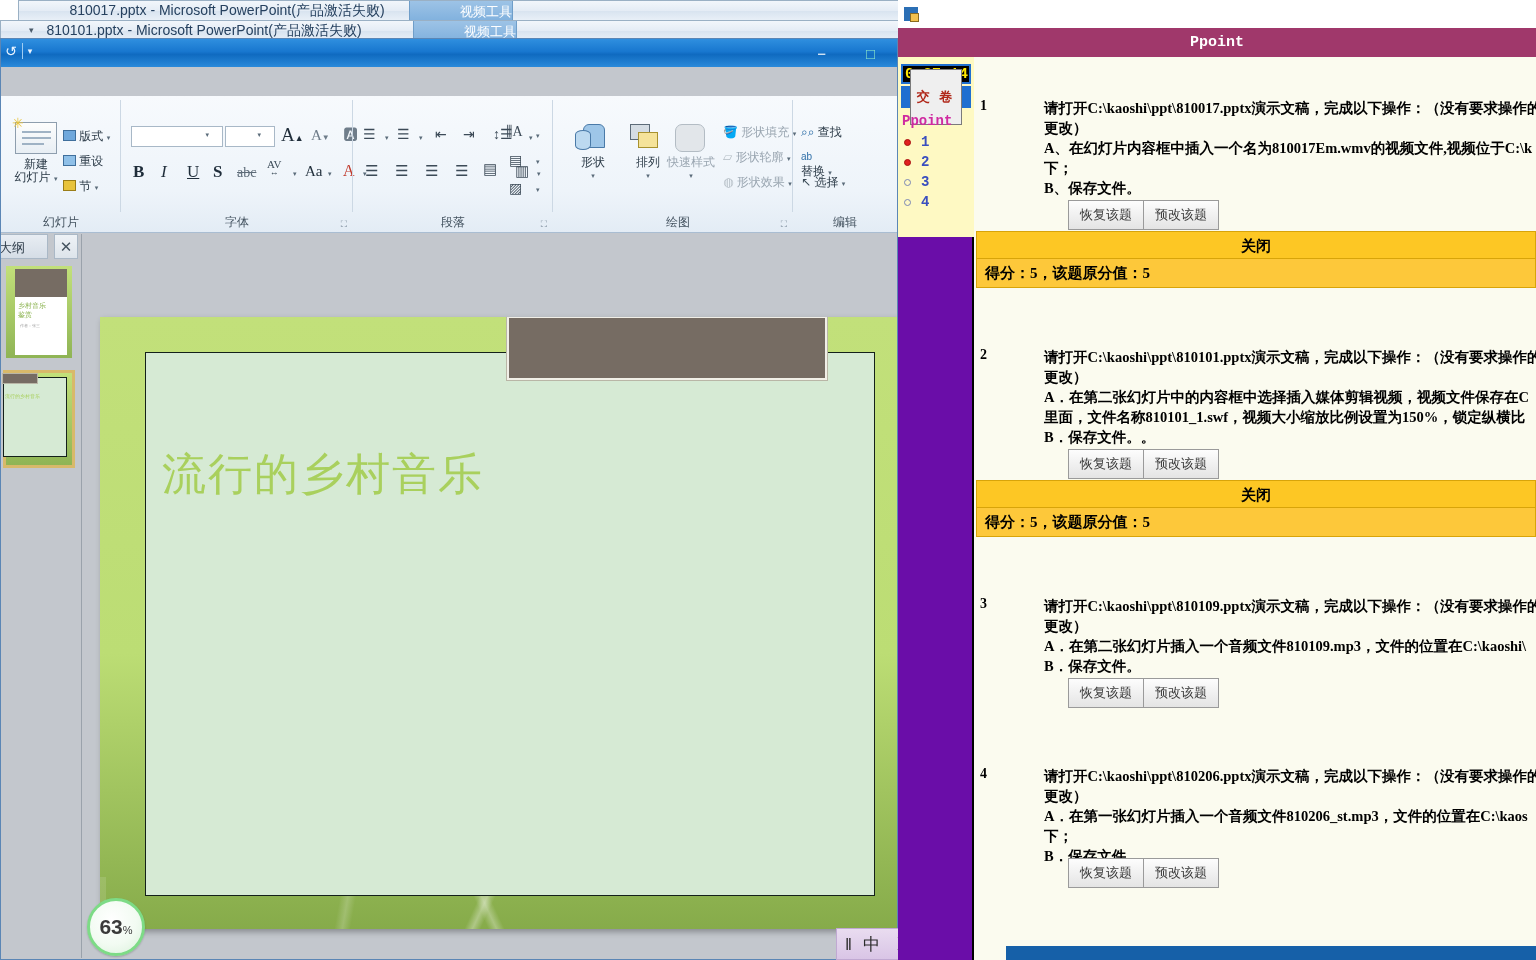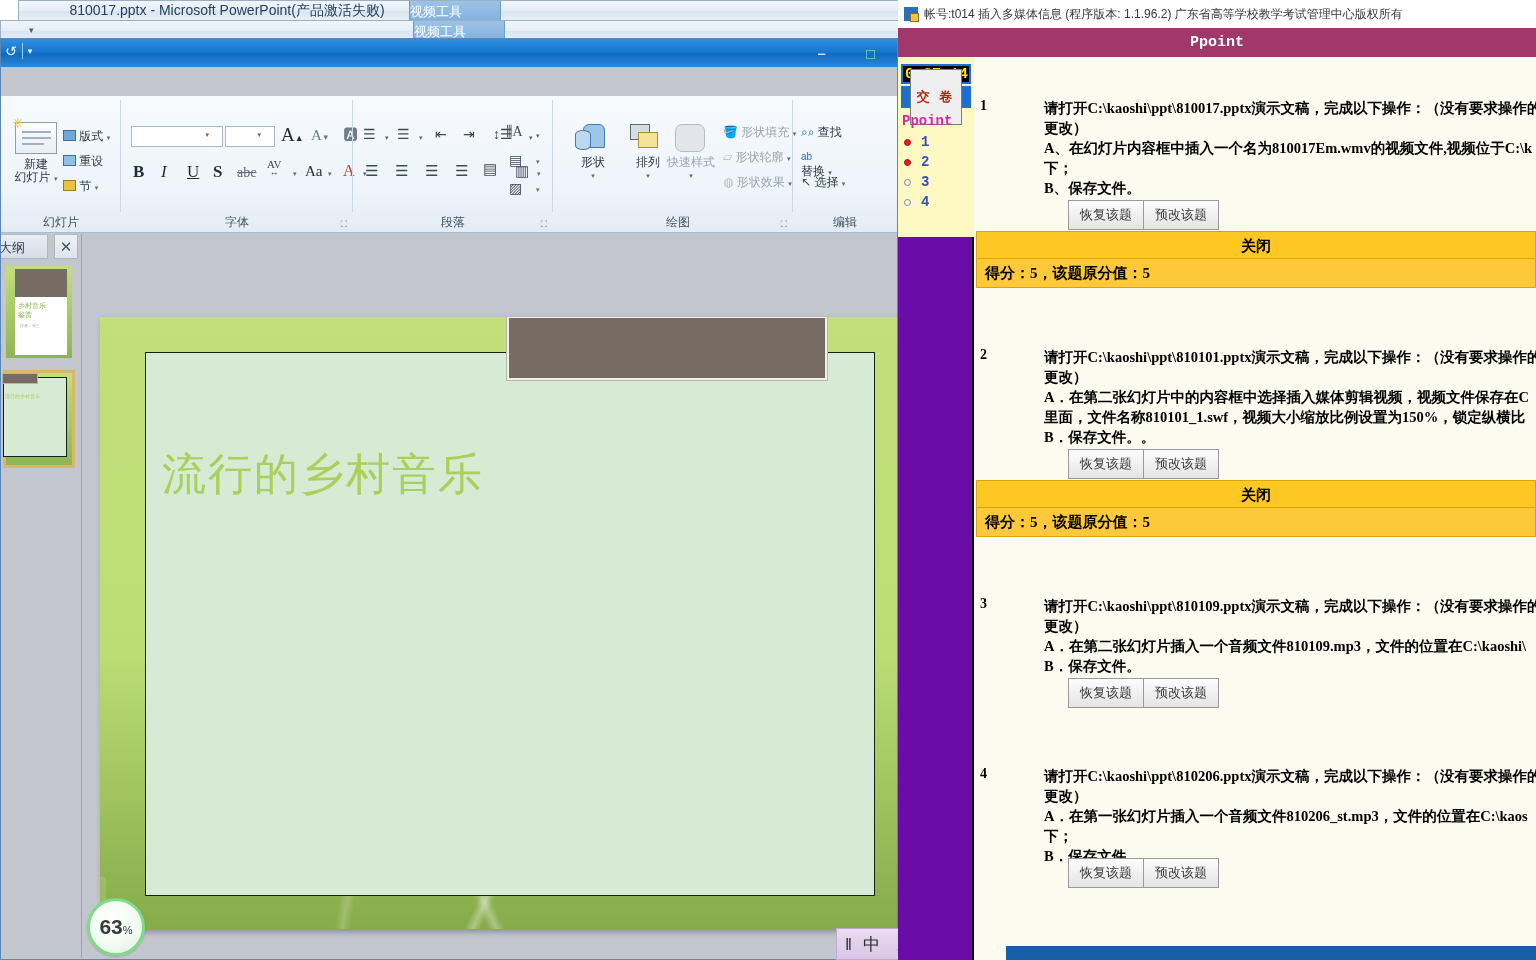--- a/index.html
+++ b/index.html
@@ -19,21 +19,21 @@
     position: relative; height: 100%;
     background: linear-gradient(to bottom,#f2f6fb 0%, #e4ecf5 48%, #d9e4f0 52%, #eaf1f8 100%);
   }
   .win-title {
     position: absolute; left: 0; right: 0; top: 50%; transform: translateY(-50%);
     text-align: center; font-size: 14px; color: #26415f; white-space: nowrap;
   }
   .ctx-tab {
     position: absolute; top: 0; height: 21px; line-height: 21px;
     background: linear-gradient(to bottom,#9dc3e6,#7fb0dd);
-    color: #ffffff; font-size: 13px; text-align: left; width: 92px;
+    color: #ffffff; font-size: 13px; text-align: right; width: 104px;
     border-left: 1px solid #6f9ec9; border-right: 1px solid #6f9ec9;
   }
   .winbtns { position: absolute; top: 0; height: 100%; display: flex; align-items: center; gap: 26px; }
   .wb { font-size: 15px; color: #5c6b7a; line-height: 1; }
 
   
   #pptActive {
     position: absolute; left: 0; top: 38px; width: 898px; height: 922px;
     background: #c3c7cd; border: 1px solid #5b86b5; overflow: hidden;
   }
@@ -270,20 +270,21 @@
       <div class="winbtns" style="right:14px;">
         <span class="wb">−</span>
         <span class="wb">□</span>
         <span class="wb">✕</span>
       </div>
     </div>
   </div>
 
   <div class="ppt-win" style="left:0; top:20px; width:1518px; height:22px;">
     <div class="win-bar">
+      <div class="win-title" style="left:0; right:1110px;">810101.pptx  -  Microsoft PowerPoint(产品激活失败)</div>
       <div class="ctx-tab" style="left:412px;">视频工具</div>
       <span style="position:absolute;left:28px;top:4px;font-size:9px;color:#4a5a69;">▾</span>
       <div class="winbtns" style="right:22px;">
         <span class="wb">−</span>
         <span class="wb">□</span>
         <span class="wb">✕</span>
       </div>
     </div>
   </div>
 
@@ -491,21 +492,20 @@
     <span class="g">☽</span>
     <span class="g">°,</span>
     <span class="g">☺</span>
     <span class="g">⚙</span>
   </div>
 
   <div id="exam">
 
     <div id="examTop">
       <span id="examLogo"></span>
-      <span>帐号:t014  插入多媒体信息  (程序版本: 1.1.96.2)  广东省高等学校教学考试管理中心版权所有</span>
     </div>
 
     <div id="examBanner">Ppoint</div>
 
     <div id="navCol">
       <div id="navGrey">
         <div id="timer">0:27:14</div>
         <div id="submitWrap">
           <button id="submitBtn">交 卷</button>
         </div>

